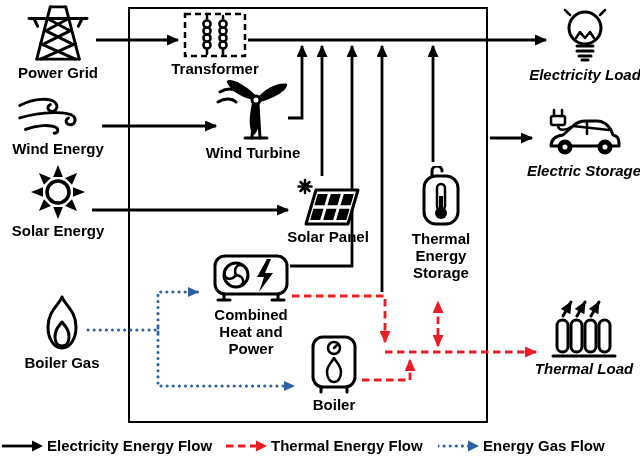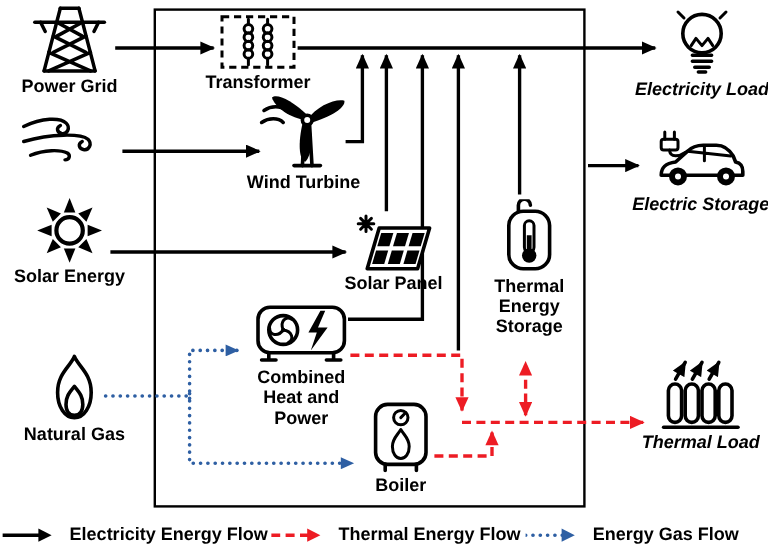--- a/index.html
+++ b/index.html
@@ -3,21 +3,21 @@
 <meta charset="utf-8">
 <style>
   html,body{margin:0;padding:0;background:#fff;}
   .canvas{position:relative;width:640px;height:465px;background:#fff;
           font-family:"Liberation Sans",sans-serif;overflow:hidden;}
   .sys-box{position:absolute;left:128px;top:7px;width:356px;height:412px;border:2.5px solid #000;}
   .wires{position:absolute;left:0;top:0;pointer-events:none;}
   .node{position:absolute;display:flex;flex-direction:column;align-items:center;}
   .lbl{font-weight:700;font-size:15px;line-height:1.12;text-align:center;color:#000000;margin-top:3px;}
   .nowrap .lbl{white-space:nowrap;font-style:italic;}
-  .legend-item{position:absolute;top:438px;display:flex;align-items:center;gap:14px;}
+  .legend-item{position:absolute;top:438px;display:flex;align-items:center;gap:3px;}
   .legend-item .lbl{margin-top:0;font-size:15px;white-space:nowrap;}
   .wire-e{stroke:var(--c-elec,#000);stroke-width:2.8;fill:none;}
   .wire-t{stroke:var(--c-thermal,#ed1c24);stroke-width:2.8;fill:none;stroke-dasharray:7.5 4.5;}
   .wire-g{stroke:var(--c-gas,#2e5fa3);stroke-width:3;fill:none;stroke-dasharray:0.1 6;stroke-linecap:round;}
   .mk-e{fill:var(--c-elec,#000);stroke:none;}
   .mk-t{fill:var(--c-thermal,#ed1c24);stroke:none;}
   .mk-g{fill:var(--c-gas,#2e5fa3);stroke:none;}
   .ic{stroke:#000;stroke-width:3;fill:none;stroke-linecap:round;stroke-linejoin:round;}
   .ic2{stroke:#000;stroke-width:2.5;fill:none;stroke-linecap:round;stroke-linejoin:round;}
   .fb{fill:#000;stroke:none;}
@@ -81,20 +81,21 @@
   </div>
 
   <div class="node" style="left:4px;top:94px;width:108px">
     <svg width="84" height="44" viewBox="0 0 84 46">
       <g class="ic" stroke-width="4">
         <path d="M2,12 C18,4 34,4 39,9 C43,13 40,19 35,18 C31,17 30,13 34,11"></path>
         <path d="M2,25 C26,18 52,18 58,23 C62,27 59,33 54,32 C50,31 49,27 53,25"></path>
         <path d="M8,37 C20,32 34,32 40,35 C43,37 42,41 38,41"></path>
       </g>
     </svg>
+    <div class="lbl">Wind Energy</div>
   </div>
 
   <div class="node" style="left:10px;top:164px;width:96px">
     <svg width="56" height="56" viewBox="0 0 56 56">
       <g class="fb">
         <path d="M28,1 L23.2,13 H32.8 Z"></path>
         <path d="M28,1 L23.2,13 H32.8 Z" transform="rotate(45 28 28)"></path>
         <path d="M28,1 L23.2,13 H32.8 Z" transform="rotate(90 28 28)"></path>
         <path d="M28,1 L23.2,13 H32.8 Z" transform="rotate(135 28 28)"></path>
         <path d="M28,1 L23.2,13 H32.8 Z" transform="rotate(180 28 28)"></path>
@@ -105,21 +106,21 @@
       <circle cx="28" cy="28" r="11" fill="#fff" stroke="#000" stroke-width="3.5"></circle>
     </svg>
     <div class="lbl">Solar Energy</div>
   </div>
 
   <div class="node" style="left:16px;top:294px;width:92px">
     <svg width="44" height="58" viewBox="0 0 44 58">
       <path class="ic" stroke-width="3.5" d="M22,3 C25,11 36,17 36,33 C36,45 30,54 22,54 C14,54 8,45 8,33 C8,17 19,11 22,3 Z"></path>
       <path class="ic" stroke-width="2.8" d="M22,28 C27,34 29,37 29,43 C29,49 26,52 22,52 C18,52 15,49 15,43 C15,37 17,34 22,28 Z"></path>
     </svg>
-    <div class="lbl">Natural Gas</div>
+    <div class="lbl">Boiler Gas</div>
   </div>
 
   <div class="node" style="left:170px;top:12px;width:90px">
     <svg width="64" height="46" viewBox="0 0 64 46">
       <rect x="2" y="2" width="60" height="42" fill="none" stroke="#000" stroke-width="2.5" stroke-dasharray="6 4"></rect>
       <g class="ic2">
         <path d="M24,4 V8 M24,37 V42 M40,4 V8 M40,37 V42"></path>
         <circle cx="24" cy="12" r="3.6"></circle>
           <circle cx="24" cy="19" r="3.6"></circle>
           <circle cx="24" cy="26" r="3.6"></circle>

